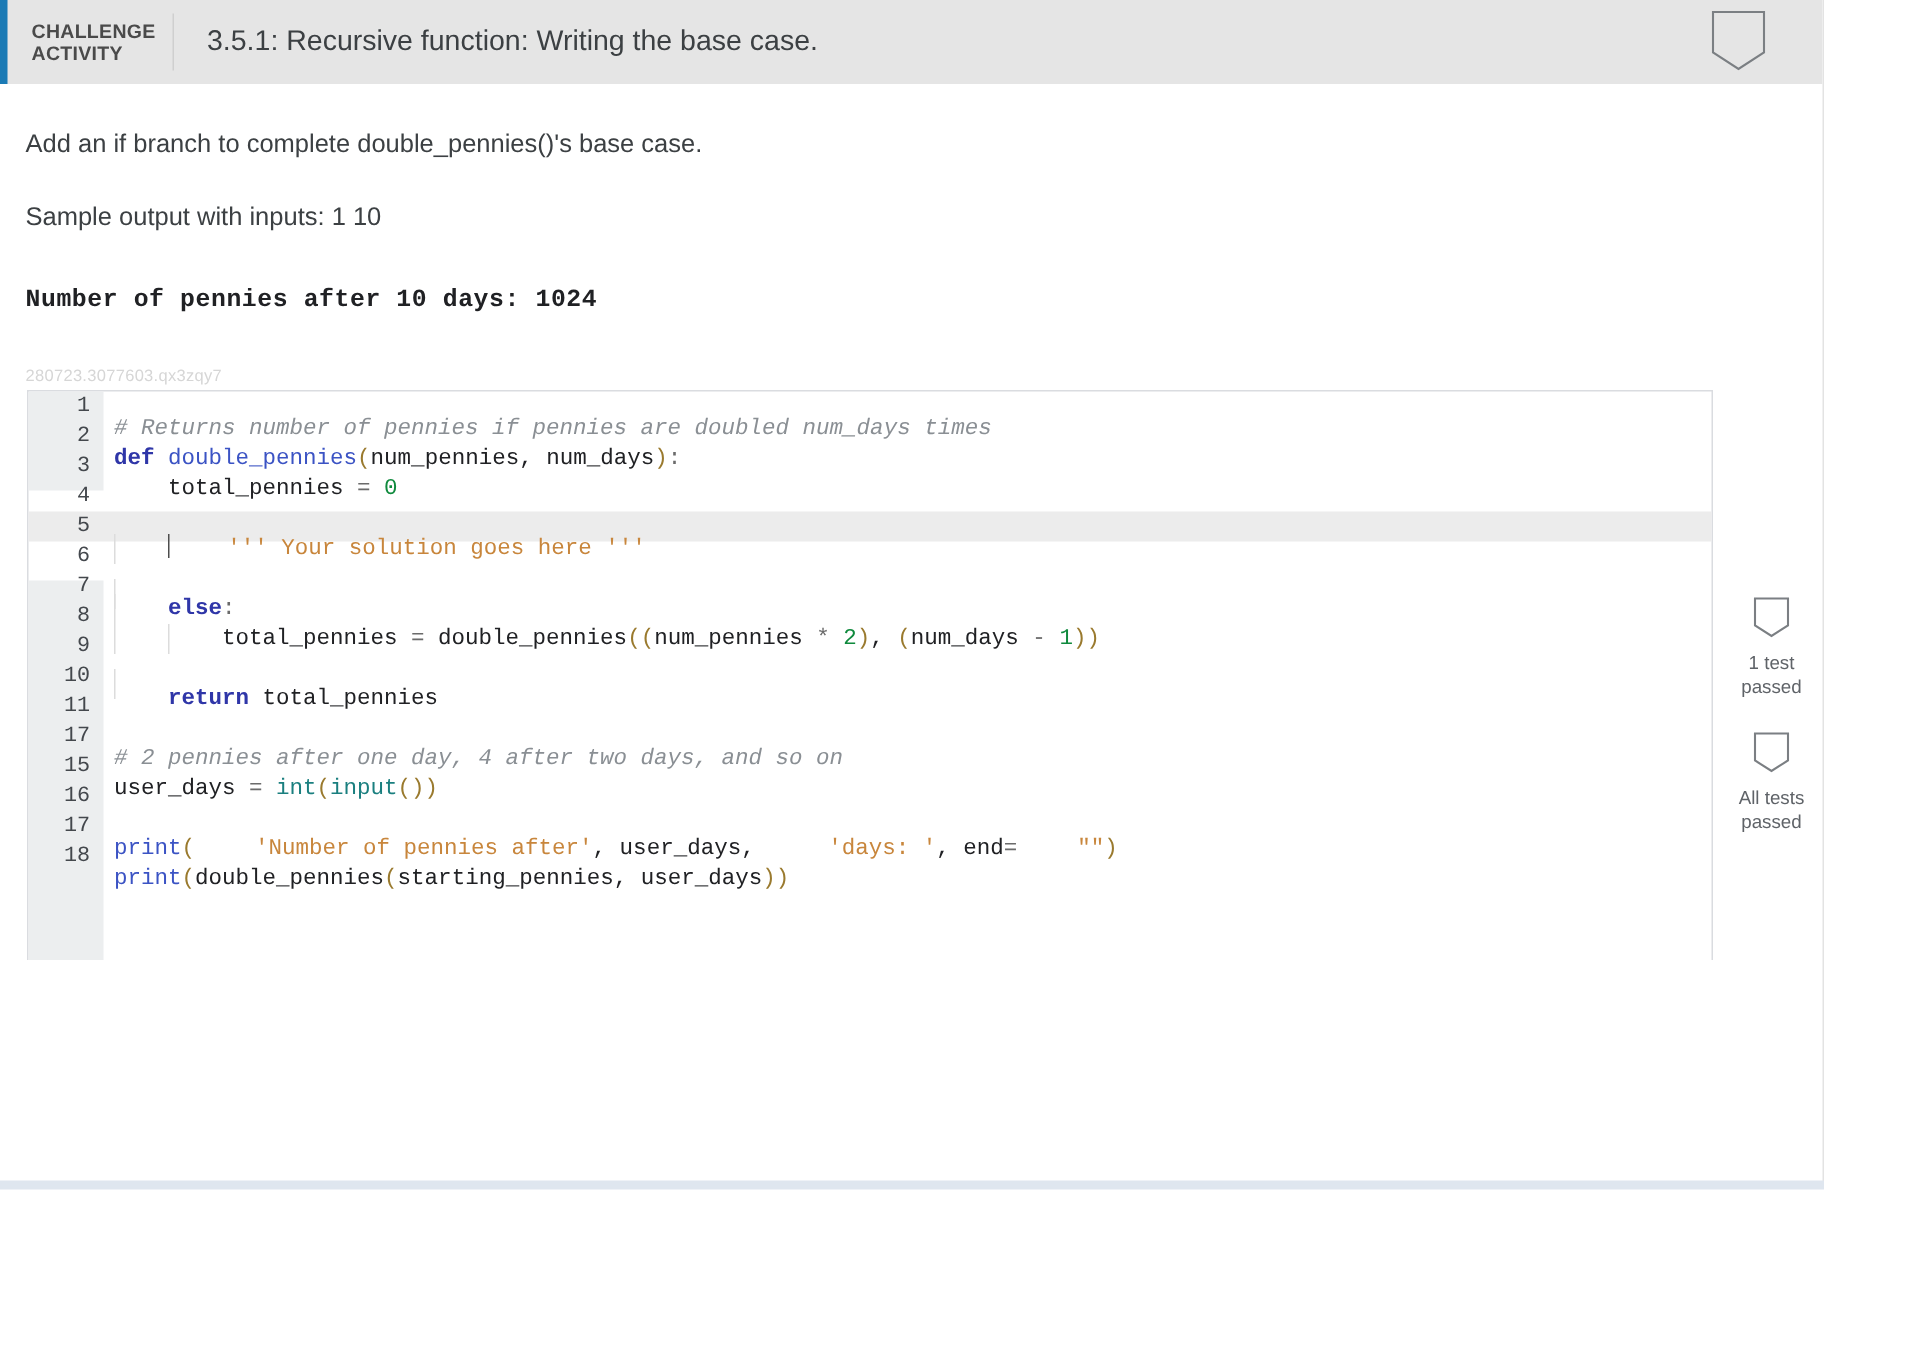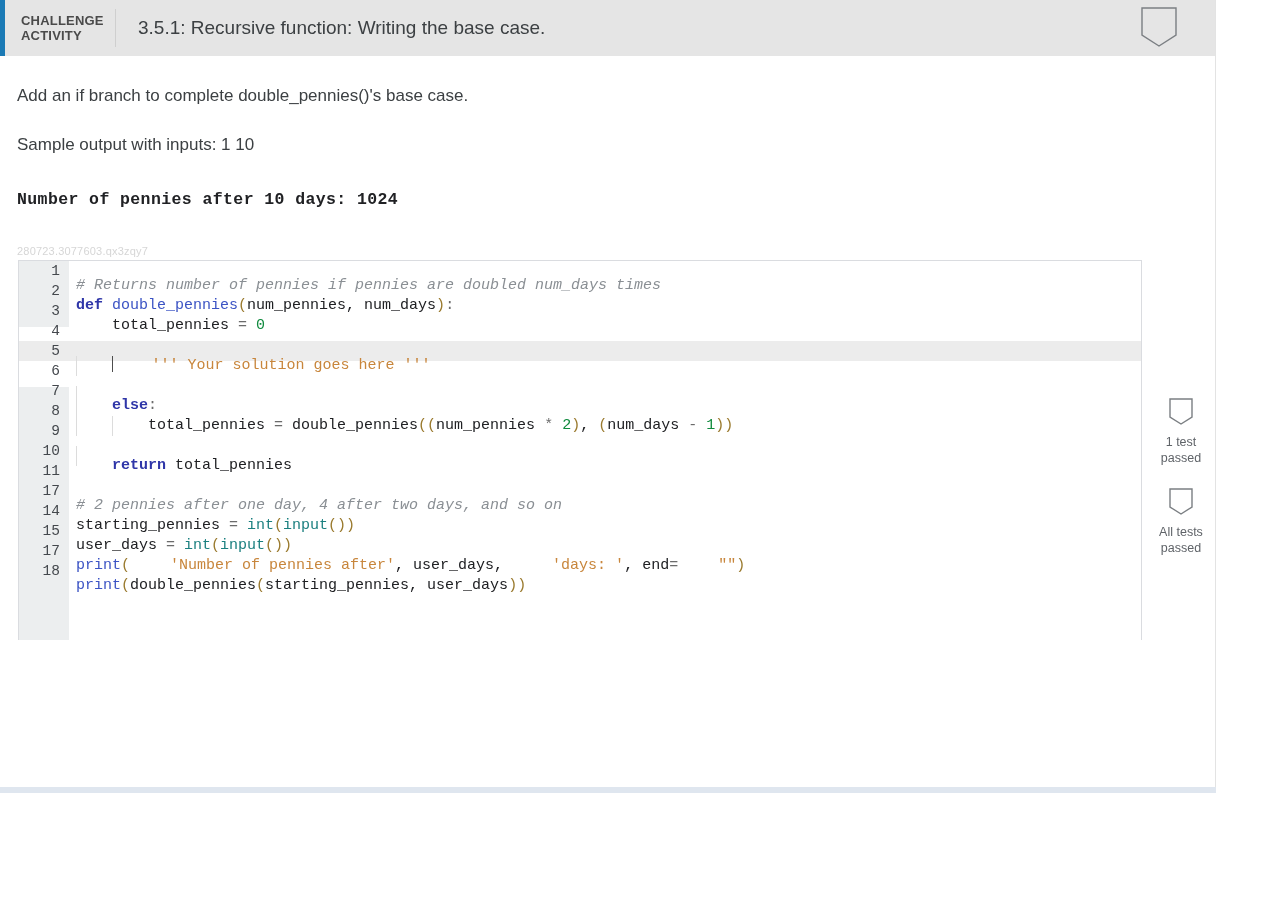--- a/index.html
+++ b/index.html
@@ -272,22 +272,22 @@
         <div class="code-row"><span class="lineno">3</span><span class="code-text"><span class="t-plain">    total_pennies </span><span class="t-op">= </span><span class="t-num">0</span></span></div>
         <div class="code-row"><span class="lineno">4</span><span class="code-text"></span></div>
         <div class="code-row highlight"><span class="lineno">5</span><span class="code-text"><span class="indent-guide" style="left: 7px;"></span><span class="t-plain">    </span><span class="caret"></span><span class="t-str">''' Your solution goes here '''</span></span></div>
         <div class="code-row"><span class="lineno">6</span><span class="code-text"><span class="indent-guide" style="left: 7px;"></span></span></div>
         <div class="code-row"><span class="lineno">7</span><span class="code-text"><span class="indent-guide" style="left: 7px;"></span><span class="t-plain">    </span><span class="t-keyword">else</span><span class="t-op">:</span></span></div>
         <div class="code-row"><span class="lineno">8</span><span class="code-text"><span class="indent-guide" style="left: 7px;"></span><span class="indent-guide" style="left: 43px;"></span><span class="t-plain">        total_pennies </span><span class="t-op">= </span><span class="t-plain">double_pennies</span><span class="t-paren">((</span><span class="t-plain">num_pennies </span><span class="t-op">* </span><span class="t-num">2</span><span class="t-paren">)</span><span class="t-plain">, </span><span class="t-paren">(</span><span class="t-plain">num_days </span><span class="t-op">- </span><span class="t-num">1</span><span class="t-paren">))</span></span></div>
         <div class="code-row"><span class="lineno">9</span><span class="code-text"><span class="indent-guide" style="left: 7px;"></span></span></div>
         <div class="code-row"><span class="lineno">10</span><span class="code-text"><span class="t-plain">    </span><span class="t-keyword">return</span><span class="t-plain"> total_pennies</span></span></div>
         <div class="code-row"><span class="lineno">11</span><span class="code-text"></span></div>
         <div class="code-row"><span class="lineno">17</span><span class="code-text"><span class="t-comment"># 2 pennies after one day, 4 after two days, and so on</span></span></div>
-        <div class="code-row"><span class="lineno">14</span><span class="code-text"><span class="t-plain">starting_pennies </span><span class="t-op">= </span><span class="t-builtin">int</span><span class="t-paren">(</span><span class="t-builtin">input</span><span class="t-paren">())</span></span></div>
         <div class="code-row"><span class="lineno">15</span><span class="code-text"><span class="t-plain">user_days </span><span class="t-op">= </span><span class="t-builtin">int</span><span class="t-paren">(</span><span class="t-builtin">input</span><span class="t-paren">())</span></span></div>
+        <div class="code-row"><span class="lineno">16</span><span class="code-text"></span></div>
         <div class="code-row"><span class="lineno">17</span><span class="code-text"><span class="t-func">print</span><span class="t-paren">(</span><span class="t-str">'Number of pennies after'</span><span class="t-plain">, user_days, </span><span class="t-str">'days: '</span><span class="t-plain">, end</span><span class="t-op">=</span><span class="t-str">""</span><span class="t-paren">)</span></span></div>
         <div class="code-row"><span class="lineno">18</span><span class="code-text"><span class="t-func">print</span><span class="t-paren">(</span><span class="t-plain">double_pennies</span><span class="t-paren">(</span><span class="t-plain">starting_pennies, user_days</span><span class="t-paren">))</span></span></div>
       </div>
   </div>
 
   <div class="right-rail" id="right-rail">
       <div class="rail-item">
         <div class="rail-badge">
           <svg class="shield" viewBox="0 0 32 32" width="32" height="32" aria-hidden="true">
             <path d="M5 3 H27 V21 L16 28 L5 21 Z"></path>

